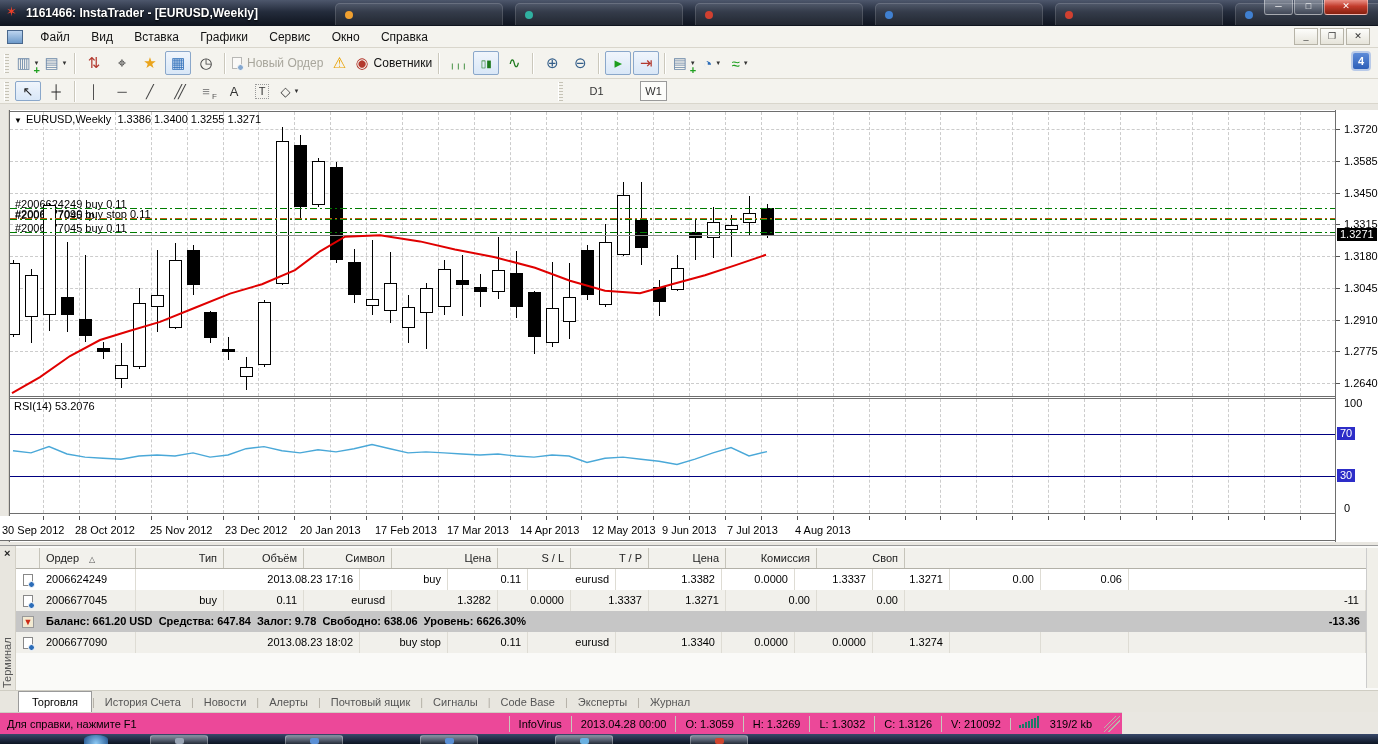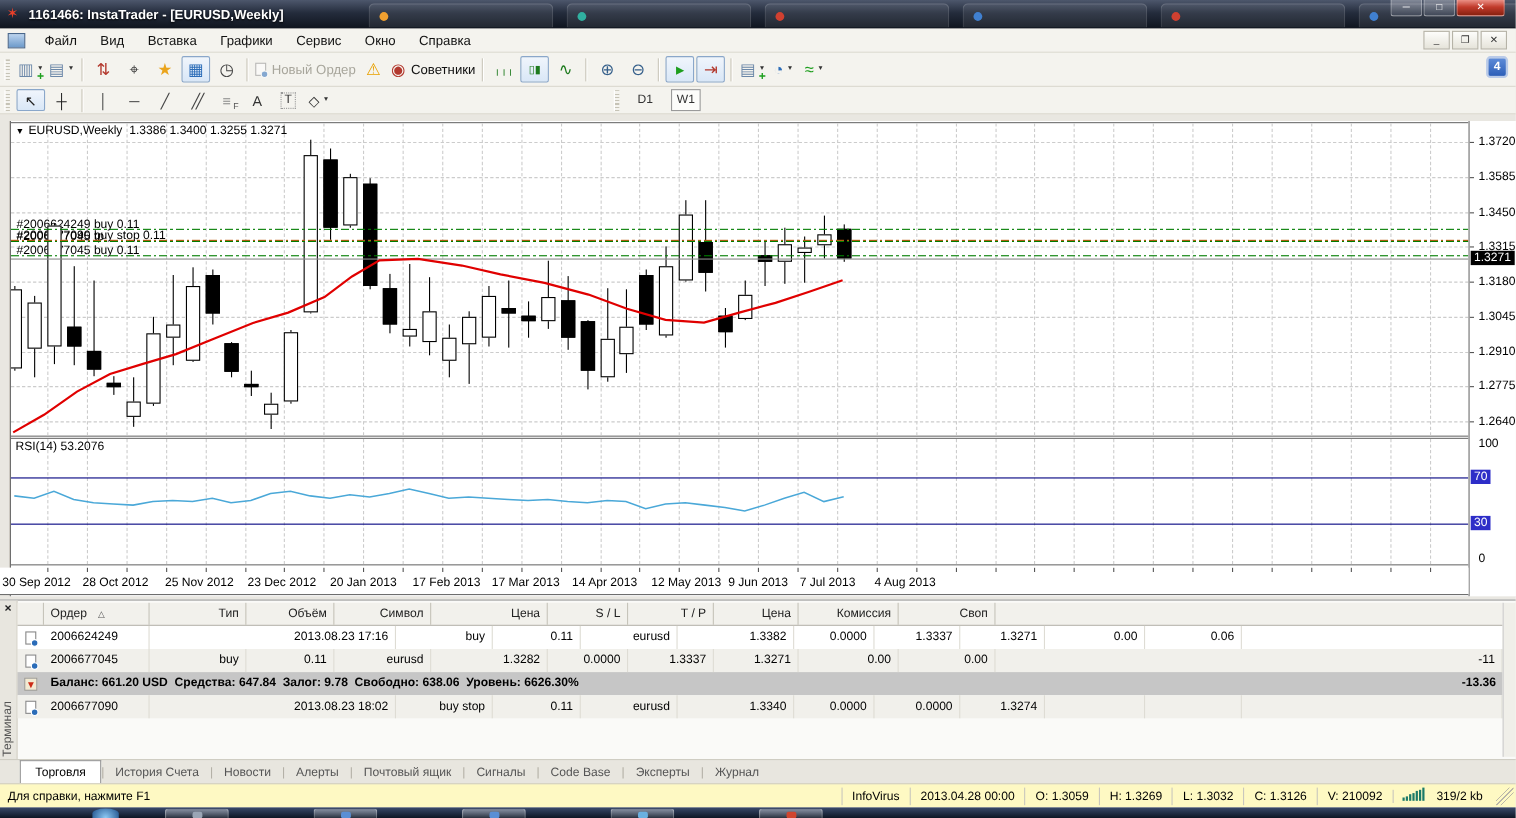--- a/index.html
+++ b/index.html
@@ -34,21 +34,21 @@
   .tbtn .plus{position:absolute;right:0;bottom:-2px;font-size:11px;font-weight:bold;color:#1fa020;}
   .tbtn .sub{position:absolute;right:1px;bottom:-1px;font-size:8px;color:#555;}
   .tbtn .lbl{font-size:12px;margin-left:5px;color:#111;white-space:nowrap;}
   .tbtn.disabled .lbl{color:#a8a69c;}
   .tbtn.disabled .doc-icon{opacity:.55;}
   .tsep{width:2px;height:21px;margin:0 4px;border-left:1px solid #cbc8bc;border-right:1px solid #fff;}
   .boxed{border:1px dotted #999;padding:0 3px;line-height:13px;font-size:11px;}
   .doc-icon{position:relative;display:inline-block;width:10px;height:12px;background:#fff;border:1px solid #888;}
   .doc-icon i{position:absolute;right:-3px;bottom:-3px;width:7px;height:7px;border-radius:50%;background:#2b6cb8;border:1px solid #fff;}
   .tspacer{width:250px;}
-  .pbtn{min-width:27px;height:20px;border:1px solid transparent;margin:0 5px;font-size:11px;display:flex;align-items:center;justify-content:center;color:#333;}
+  .pbtn{min-width:27px;height:20px;border:1px solid transparent;margin:0 15px;font-size:11px;display:flex;align-items:center;justify-content:center;color:#333;}
   .pbtn.active{border-color:#9a9a9a;background:#fcfcfa;}
   .badge4{position:absolute;right:7px;top:51px;width:20px;height:20px;background:linear-gradient(#5d8bd8,#2d5fb8);border:2px solid #b9cae8;border-radius:4px;color:#fff;font-size:11px;font-weight:bold;text-align:center;line-height:16px;}
 
   
   #chart-bg{position:absolute;left:8px;top:110px;width:1370px;height:432px;background:#fff;}
   #chart-left-edge{position:absolute;left:8px;top:110px;width:2px;height:432px;background:#d7d3ca;border-right:1px solid #6e6e6e;}
   #main-pane{position:absolute;left:10px;top:111px;width:1325px;height:286px;border-top:1px solid #6e6e6e;border-bottom:1px solid #6e6e6e;background:#fff;overflow:hidden;}
   #rsi-pane{position:absolute;left:10px;top:398px;width:1325px;height:116px;border-top:1px solid #6e6e6e;border-bottom:1px solid #6e6e6e;background:#fff;overflow:hidden;}
   #axis-col{position:absolute;left:1335px;top:110px;width:43px;height:432px;border-left:1px solid #6e6e6e;background:#fff;font-size:11px;overflow:hidden;}
   #date-axis{position:absolute;left:0;top:516px;width:1335px;height:25px;background:#fff;border-bottom:1px solid #6e6e6e;font-size:11px;overflow:hidden;}
@@ -89,21 +89,21 @@
   .sort-tri{font-size:8px;color:#555;margin-left:10px;}
   .bal-icon{display:inline-block;width:12px;height:12px;background:#f2ead2;border:1px solid #999;color:#cc2b16;font-size:9px;line-height:10px;text-align:center;}
   .term-scroll{position:absolute;left:1366px;top:2px;width:12px;height:140px;background:#f0efe9;border-left:1px solid #ccc;}
 
   #tabsbar{position:absolute;left:0;top:690px;width:1378px;height:22px;background:#e8e6df;border-top:1px solid #cfcdc3;font-size:11px;padding-left:18px;}
   .tab{display:inline-block;padding:4px 10px 0;height:22px;color:#555;cursor:default;}
   .tab.active{background:#fff;border:1px solid #9a9a9a;border-bottom:none;color:#000;padding:4px 13px 0;}
   .tabsep{color:#b0ada3;}
 
   
-  #statusbar{position:absolute;left:0;top:712px;width:1378px;height:22px;background:#fef9c3;border-top:1px solid #cfcdc3;font-size:11px;display:flex;align-items:center;color:#000;}
+  #statusbar{position:absolute;left:0;top:712px;width:1122px;height:22px;background:#ec4899;border-top:1px solid #cfcdc3;font-size:11px;display:flex;align-items:center;color:#000;}
   .scell{padding:0 9px;border-left:1px solid #c9c7bd;height:16px;line-height:16px;white-space:nowrap;}
   .shelp{flex:1;padding-left:7px;}
   .sbars{display:flex;align-items:flex-end;height:12px;padding:0 4px 2px 8px;border-left:1px solid #c9c7bd;}
   .sbars span{width:2px;margin-right:1px;background:#1b7a68;display:inline-block;}
   .sgrip{width:16px;height:16px;margin:0 2px 0 6px;background:linear-gradient(135deg,transparent 0 8px,#b9b6aa 8px 9px,transparent 9px 11px,#b9b6aa 11px 12px,transparent 12px 14px,#b9b6aa 14px 15px,transparent 15px);}
   #taskbar{position:absolute;left:0;top:734px;width:1378px;height:10px;background:linear-gradient(#39496a,#0b1422);}
   .tb-orb{position:absolute;left:84px;top:1px;width:24px;height:9px;border-radius:50% 50% 0 0;background:radial-gradient(circle at 50% 95%,#8ecaf5,#1d4f8a);}
   .tb-item{position:absolute;top:1px;width:58px;height:9px;border-radius:3px 3px 0 0;background:linear-gradient(rgba(255,255,255,.4),rgba(255,255,255,.1));border:1px solid rgba(255,255,255,.3);border-bottom:none;}
   .tb-item i{position:absolute;left:24px;top:2px;width:9px;height:6px;border-radius:2px;display:block;}
 </style>

